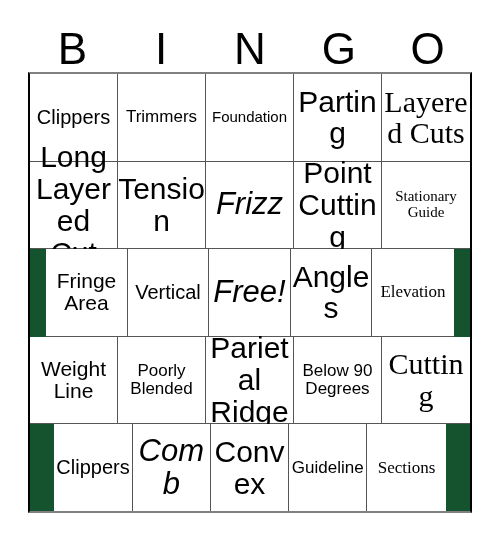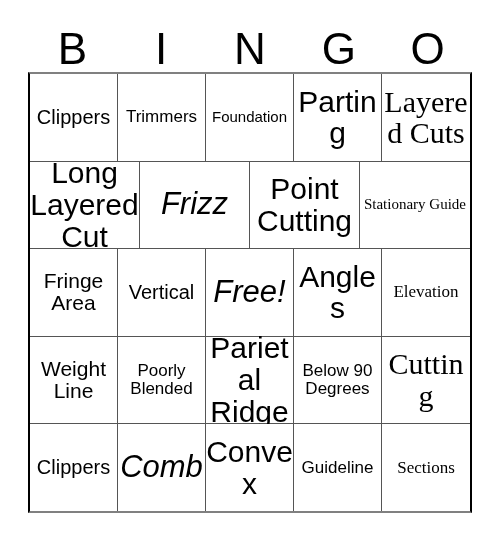--- a/index.html
+++ b/index.html
@@ -52,21 +52,22 @@
     top: 72px;
     width: 444px;
     height: 441px;
     border-top: 2px solid #808080;
     border-left: 2px solid #000000;
     border-right: 2px solid #000000;
     border-bottom: 2px solid #808080;
     box-sizing: border-box;
     display: flex;
     flex-direction: column;
-    background: #1d4ed8;
+    background: #14532d;
+    align-items: center;
   }
   .bingo-row {
     flex: 1 1 20%;
     display: flex;
     min-height: 0;
     border-bottom: 1px solid #555555;
   }
   .bingo-row:last-child {
     border-bottom: none;
   }
@@ -135,20 +136,23 @@
       <div class="bingo-cell">
           <span class="cell-text fs-lg">Layered Cuts</span>
         </div>
     </div>
 
     <div class="bingo-row">
       <div class="bingo-cell">
           <span class="cell-text fs-lg">Long Layered Cut</span>
         </div>
       <div class="bingo-cell">
+          <span class="cell-text fs-lg">Tension</span>
+        </div>
+      <div class="bingo-cell">
           <span class="cell-text fs-xxl">Frizz</span>
         </div>
       <div class="bingo-cell">
           <span class="cell-text fs-lg">Point Cutting</span>
         </div>
       <div class="bingo-cell">
           <span class="cell-text fs-xs">Stationary Guide</span>
         </div>
     </div>
 

